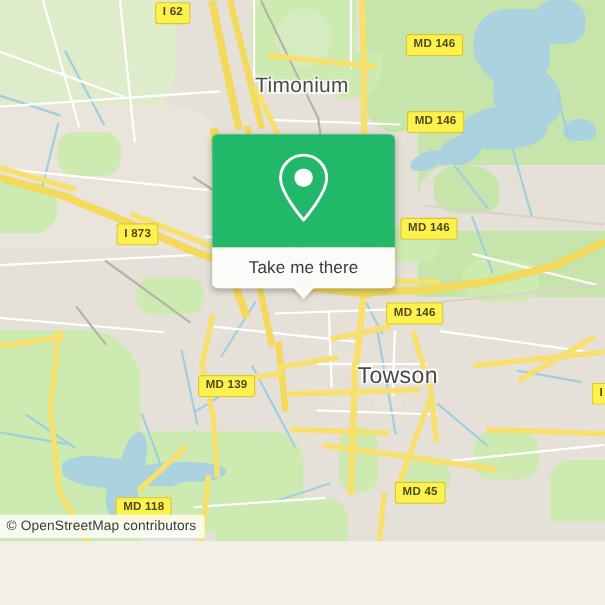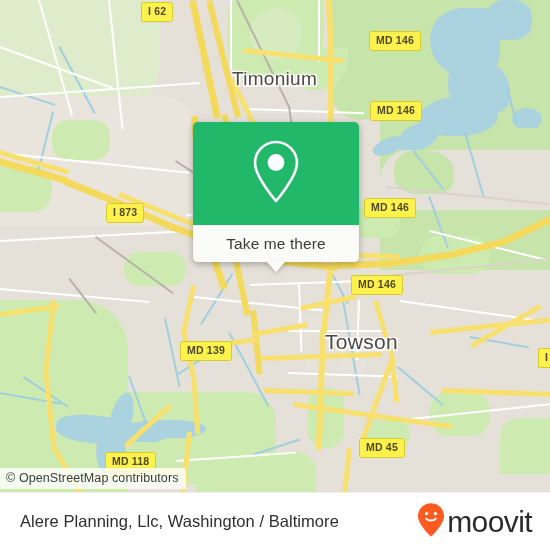--- a/index.html
+++ b/index.html
@@ -351,28 +351,14 @@
           </svg>
         </span>
       </div>
       <div id="callout-foot">
         <span id="callout-foot-label">Take me there</span>
       </div>
       <div id="callout-tail"></div>
     </div>
   </div>
 
-  <div id="footer">
-    <div id="footer-title">Alere Planning, Llc, Washington / Baltimore</div>
-    <div id="brand">
-      <span>
-        <svg width="30" height="36" viewBox="0 0 30 36" xmlns="http://www.w3.org/2000/svg">
-          <path d="M15 1.2 C7.8 1.2 2 7 2 14.2 C2 22.6 15 34.6 15 34.6 C15 34.6 28 22.6 28 14.2 C28 7 22.2 1.2 15 1.2 Z" fill="#ff5a1f"></path>
-          <circle cx="10.6" cy="11.6" r="1.7" fill="#ffffff"></circle>
-          <circle cx="19.4" cy="11.6" r="1.7" fill="#ffffff"></circle>
-          <path d="M10 16.4 C11.7 19.2 18.3 19.2 20 16.4" stroke="#ffffff" stroke-width="1.8" fill="none" stroke-linecap="round"></path>
-        </svg>
-      </span>
-      <span id="brand-word">moovit</span>
-    </div>
-  </div>
 
 </div>
 
 </body></html>

